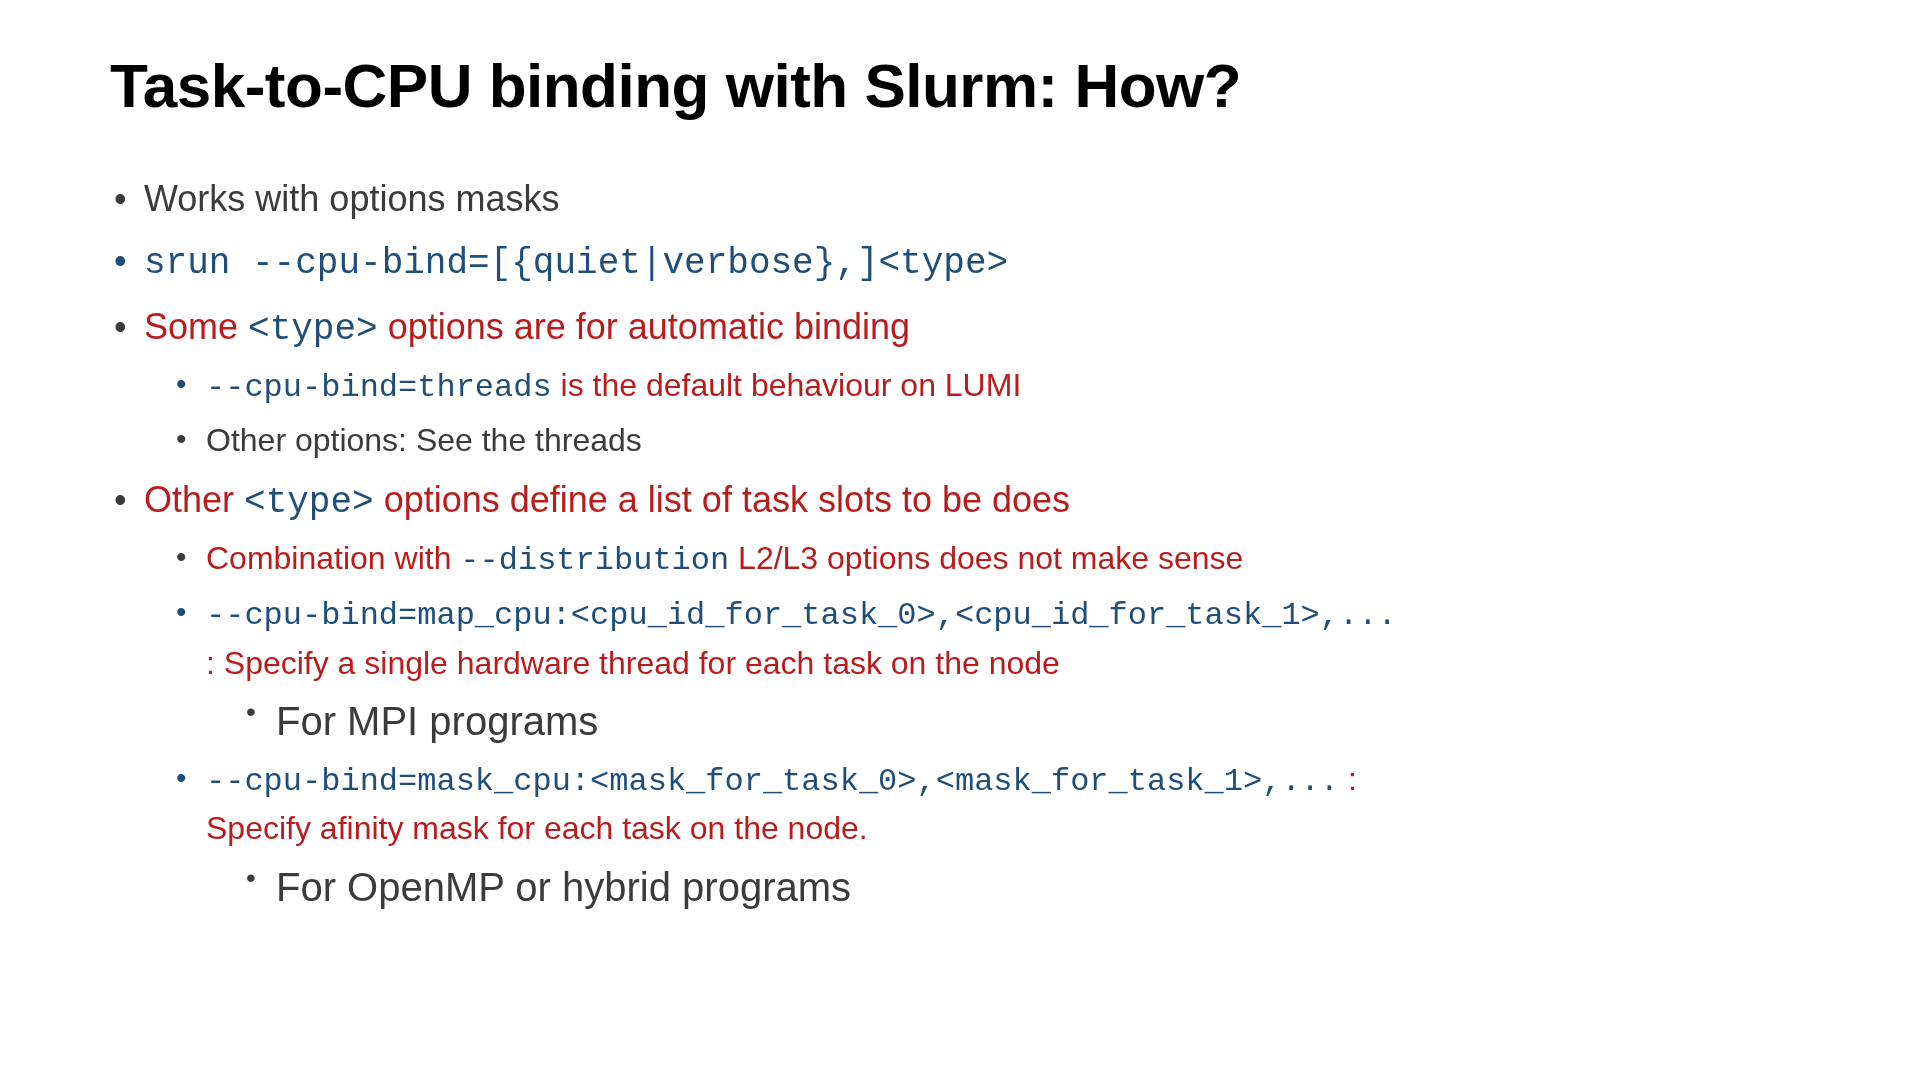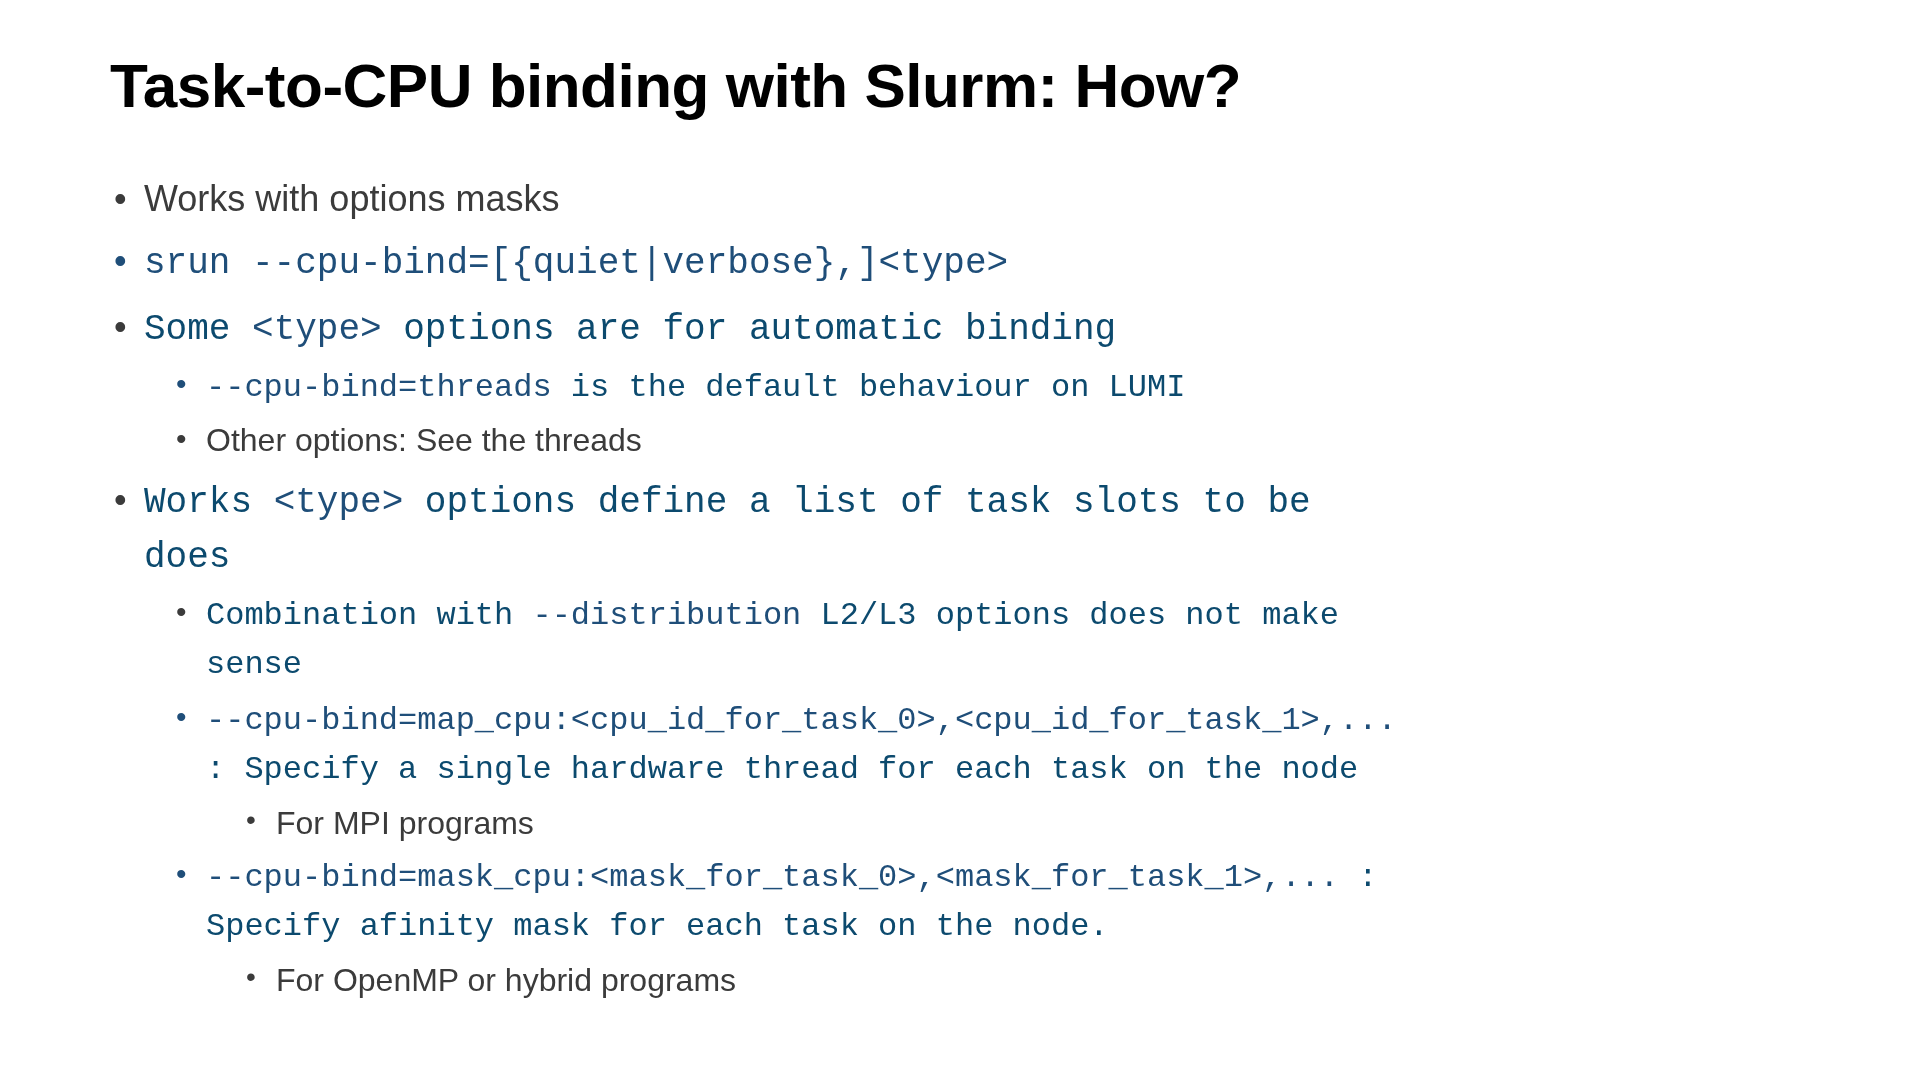--- a/index.html
+++ b/index.html
@@ -6,26 +6,26 @@
   html, body { width: 1920px; height: 1080px; background: #fff; font-family: "Segoe UI", "Helvetica Neue", Arial, sans-serif; color: #000; }
   .slide { width: 1520px; height: 1080px; padding: 50px 110px 60px 110px; }
   .title { font-size: 62px; font-weight: 800; letter-spacing: -0.5px; margin-bottom: 52px; line-height: 1.15; }
   ul { list-style: none; }
   .lvl1 > li { position: relative; padding-left: 34px; font-size: 36px; line-height: 1.45; color: #3b3b3b; margin-bottom: 10px; }
   .lvl1 > li::before { content: "•"; position: absolute; left: 4px; top: 0; color: #3b3b3b; font-size: 36px; }
   .lvl2 { margin-top: 6px; }
   .lvl2 > li { position: relative; padding-left: 34px; font-size: 32px; line-height: 1.45; color: #3b3b3b; margin-left: 28px; margin-bottom: 6px; }
   .lvl2 > li::before { content: "•"; position: absolute; left: 4px; top: 0; color: #3b3b3b; font-size: 30px; }
   .lvl3 { margin-top: 6px; }
-  .lvl3 > li { position: relative; padding-left: 34px; font-size: 32px; line-height: 1.45; color: #3b3b3b; margin-left: 36px; margin-bottom: 4px; }
+  .lvl3 > li { position: relative; padding-left: 34px; font-size: 40px; line-height: 1.45; color: #3b3b3b; margin-left: 36px; margin-bottom: 4px; }
   .lvl3 > li::before { content: "•"; position: absolute; left: 4px; top: 0; color: #3b3b3b; font-size: 28px; }
   .code { font-family: Consolas, "Courier New", monospace; color: #1f4e79; }
   .code-bullet::before { color: #1f4e79 !important; }
   .code-bullet { color: #1f4e79; }
-  .txt { color: #0c4a6e; font-family: Liberation Mono, monospace; }
+  .txt { color: #b91c1c; font-family: Liberation Sans, sans-serif; }
 </style>
 </head>
 <body>
 
 <div class="slide">
   <h1 class="title">Task-to-CPU binding with Slurm: How?</h1>
 
   <ul class="lvl1">
 
     <li>
@@ -42,21 +42,21 @@
         <li class="code-bullet">
           <span class="code">--cpu-bind=threads</span><span class="txt"> is the default behaviour on LUMI</span>
         </li>
         <li>
           <span>Other options: See the threads</span>
         </li>
       </ul>
     </li>
 
     <li>
-      <span class="txt">Works </span><span class="code">&lt;type&gt;</span><span class="txt"> options define a list of task slots to be does</span>
+      <span class="txt">Other </span><span class="code">&lt;type&gt;</span><span class="txt"> options define a list of task slots to be does</span>
       <ul class="lvl2">
         <li>
           <span class="txt">Combination with </span><span class="code">--distribution</span><span class="txt"> L2/L3 options does not make sense</span>
         </li>
         <li class="code-bullet">
           <span class="code">--cpu-bind=map_cpu:&lt;cpu_id_for_task_0&gt;,&lt;cpu_id_for_task_1&gt;,...</span><span class="txt"> : Specify a single hardware thread for each task on the node</span>
           <ul class="lvl3">
             <li>
               <span>For MPI programs</span>
             </li>

